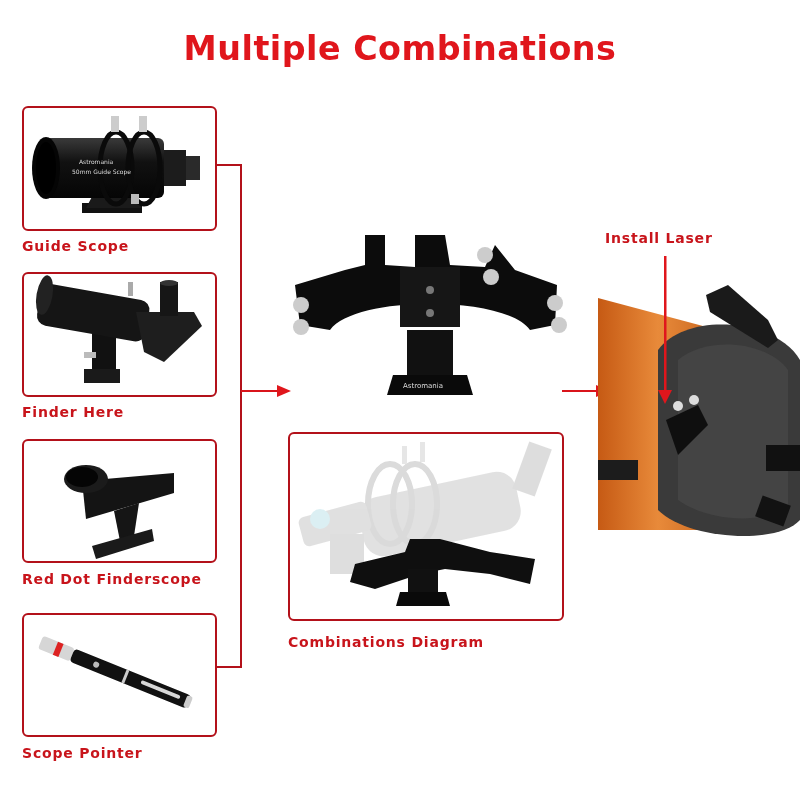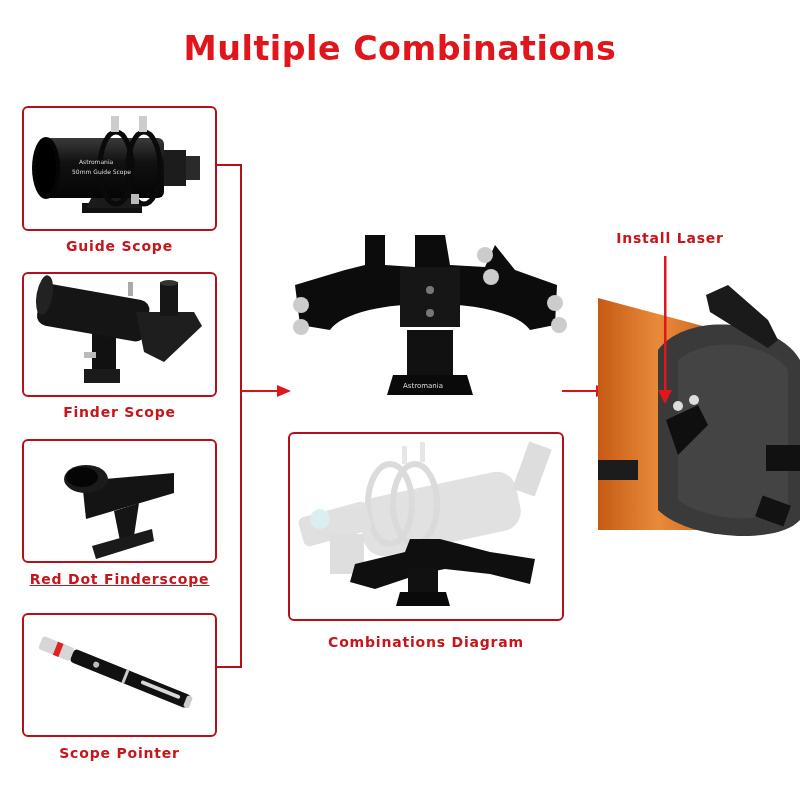--- a/index.html
+++ b/index.html
@@ -1,19 +1,19 @@
 <!DOCTYPE html>
 <html><head>
 <meta charset="utf-8">
 <style>
   html, body { margin:0; padding:0; }
   body { width:800px; height:800px; background:#ffffff; position:relative; overflow:hidden; font-family:"DejaVu Sans", sans-serif; }
   .title { position:absolute; left:0; top:28px; width:800px; text-align:center; font-family:"DejaVu Sans", sans-serif; font-weight:bold; font-size:34px; color:#e0161c; letter-spacing:0.5px; transform:scaleX(0.98); }
   .box { position:absolute; border:2.5px solid #b3111a; border-radius:6px; background:#fff; box-sizing:border-box; overflow:hidden; }
-  .label { position:absolute; text-align:center; font-weight:bold; font-size:14px; color:#c8141b; letter-spacing:0.8px; font-family:"DejaVu Sans", sans-serif; }
+  .label { position:absolute; text-align:left; font-weight:bold; font-size:14px; color:#c8141b; letter-spacing:0.8px; font-family:"DejaVu Sans", sans-serif; }
   .line { position:absolute; background:#b3111a; }
   .arrowhead { position:absolute; width:0; height:0; border-top:6px solid transparent; border-bottom:6px solid transparent; border-left:14px solid #e0161c; }
   svg { display:block; }
 </style>
 </head>
 <body>
 
 <div class="title">Multiple Combinations</div>
 
 <div class="box" style="left:22px; top:106px; width:195px; height:125px;">
@@ -49,32 +49,32 @@
     <rect x="60" y="95" width="36" height="14" fill="#1a1a1a"></rect>
     <rect x="14" y="18" width="110" height="42" rx="10" transform="rotate(10 70 40)" fill="#151515"></rect>
     <ellipse cx="18" cy="30" rx="8" ry="20" fill="#222" transform="rotate(10 70 40)"></ellipse>
     <polygon points="112,38 170,38 178,52 140,88 120,78" fill="#1e1e1e"></polygon>
     <rect x="136" y="8" width="18" height="34" fill="#161616"></rect>
     <ellipse cx="145" cy="9" rx="9" ry="3" fill="#333"></ellipse>
     <rect x="104" y="8" width="5" height="14" fill="#aaa"></rect>
     <rect x="60" y="78" width="12" height="6" fill="#bbb"></rect>
   </svg>
 </div>
-<div class="label" style="left:22px; top:404px; width:195px;">Finder Scope</div>
+<div class="label" style="left:22px; top:404px; width:195px;">Finder Here</div>
 
 <div class="box" style="left:22px; top:439px; width:195px; height:124px;">
   <svg width="190" height="120" viewBox="0 0 190 120">
     <polygon points="58,40 150,32 150,52 62,78" fill="#141414"></polygon>
     <ellipse cx="62" cy="38" rx="22" ry="14" fill="#1b1b1b"></ellipse>
     <ellipse cx="58" cy="36" rx="16" ry="10" fill="#050505"></ellipse>
     <polygon points="90,70 115,62 110,95 96,100" fill="#151515"></polygon>
     <polygon points="68,105 128,88 130,100 72,118" fill="#1a1a1a"></polygon>
   </svg>
 </div>
-<div class="label" style="left:22px; top:571px; width:195px;text-decoration:underline;">Red Dot Finderscope</div>
+<div class="label" style="left:22px; top:571px; width:195px;">Red Dot Finderscope</div>
 
 <div class="box" style="left:22px; top:613px; width:195px; height:124px;">
   <svg width="190" height="120" viewBox="0 0 190 120">
     <g transform="rotate(22 95 60)">
       <rect x="10" y="52" width="34" height="14" rx="3" fill="#d6d6d6"></rect>
       <rect x="26" y="52" width="6" height="14" fill="#d22"></rect>
       <rect x="44" y="52" width="126" height="14" rx="4" fill="#111"></rect>
       <rect x="100" y="52" width="3" height="14" fill="#ccc"></rect>
       <rect x="118" y="56" width="42" height="4" rx="2" fill="#d8d8d8"></rect>
       <circle cx="70" cy="59" r="3" fill="#bbb"></circle>

